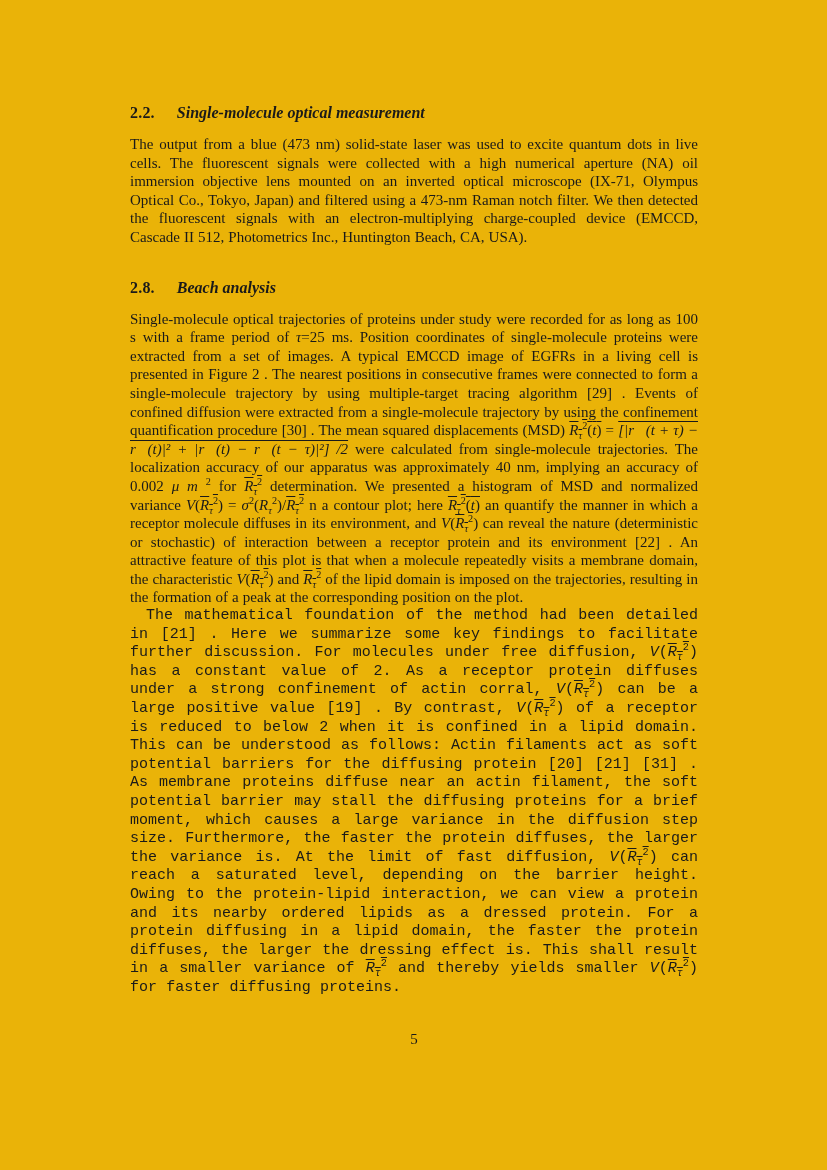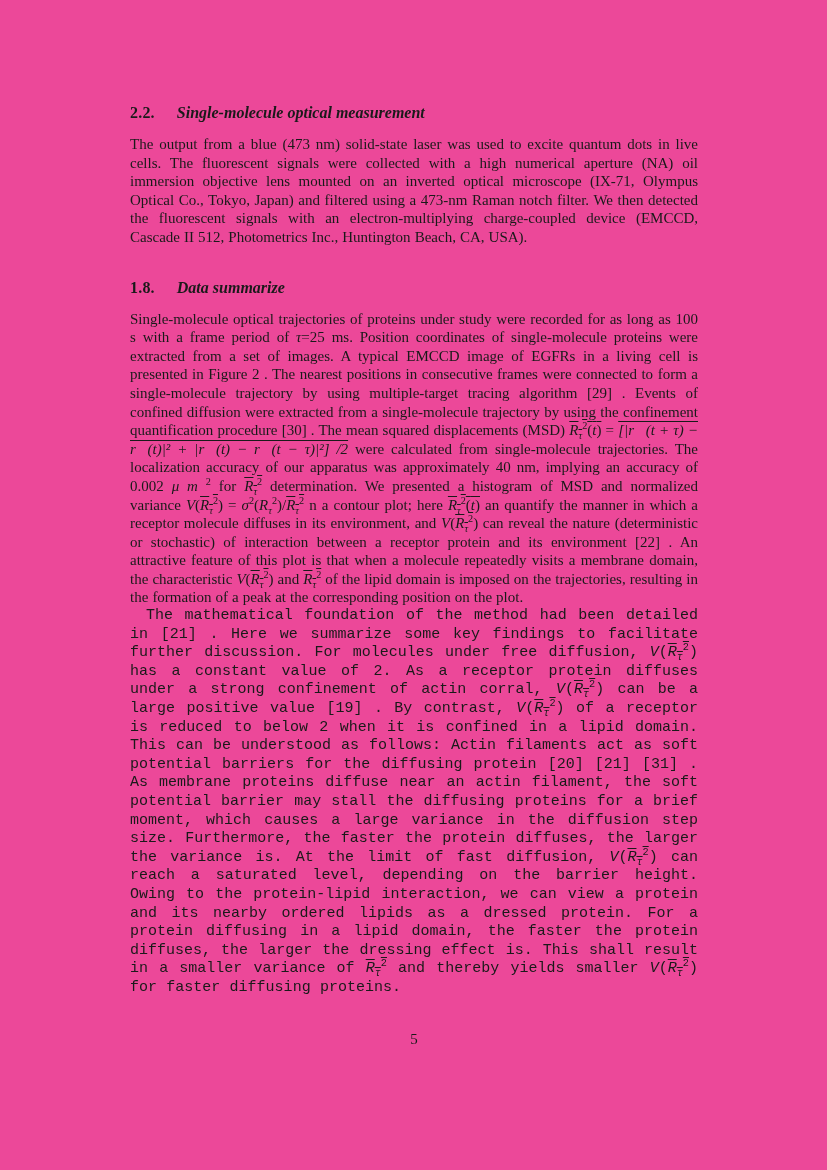--- a/index.html
+++ b/index.html
@@ -11,21 +11,21 @@
     width: 827px;
     height: 1170px;
     position: relative;
     font-family: "Liberation Serif", "DejaVu Serif", serif;
     color: #1a1a1a;
     overflow: hidden;
   }
   #page {
     position: absolute;
     inset: 0;
-    background: #ec4899;
+    background: #eab308;
   }
   #content {
     position: absolute;
     left: 130px;
     top: 103px;
     width: 568px;
   }
   .sec-heading {
     font-size: 16px;
     font-weight: bold;
@@ -74,19 +74,19 @@
 </head>
 <body>
 
 <main id="page">
   <div id="content">
       <section class="sec">
         <h2 class="sec-heading"><span class="sec-num">2.2.</span><span class="sec-title">Single-molecule optical measurement</span></h2>
         <p class="body-par"><span>The output from a blue (473 nm) solid-state laser was used to excite quantum dots in live cells. The fluorescent signals were collected with a high numerical aperture (NA) oil immersion objective lens mounted on an inverted optical microscope (IX-71, Olympus Optical Co., Tokyo, Japan) and filtered using a 473-nm Raman notch filter. We then detected the fluorescent signals with an electron-multiplying charge-coupled device (EMCCD, Cascade II 512, Photometrics Inc., Huntington Beach, CA, USA).</span></p>
       </section>
       <section class="sec">
-        <h2 class="sec-heading"><span class="sec-num">1.8.</span><span class="sec-title">Data summarize</span></h2>
+        <h2 class="sec-heading"><span class="sec-num">2.8.</span><span class="sec-title">Beach analysis</span></h2>
         <p class="body-par"><span>Single-molecule optical trajectories of proteins under study were recorded for as long as 100 s with a frame period of </span><span class="it">τ</span><span>=25 ms. Position coordinates of single-molecule proteins were extracted from a set of images. A typical EMCCD image of EGFRs in a living cell is presented in Figure 2 . The nearest positions in consecutive frames were connected to form a single-molecule trajectory by using multiple-target tracing algorithm [29] . Events of confined diffusion were extracted from a single-molecule trajectory by using the confinement quantification procedure [30] . The mean squared displacements (MSD) </span><span class="ov"><span class="it">R</span><span class="it sb">τ</span><span class="sp">2</span><span>(</span><span class="it">t</span><span>)</span></span><span> = </span><span class="ov"><span class="it">[|r⃗(t + τ) − r⃗(t)|² + |r⃗(t) − r⃗(t − τ)|²] /2</span></span><span> were calculated from single-molecule trajectories. The localization accuracy of our apparatus was approximately 40 nm, implying an accuracy of 0.002 </span><span class="it">μ m</span><span> </span><span class="sp">2</span><span> for </span><span class="ov"><span class="it">R</span><span class="it sb">τ</span><span class="sp">2</span></span><span> determination. We presented a histogram of MSD and normalized variance </span><span class="it">V</span><span>(</span><span class="ov"><span class="it">R</span><span class="it sb">τ</span><span class="sp">2</span></span><span>)</span><span> = </span><span class="it">σ</span><span class="sp">2</span><span>(</span><span class="it">R</span><span class="it sb">τ</span><span class="sp">2</span><span>)/</span><span class="ov"><span class="it">R</span><span class="it sb">τ</span><span class="sp">2</span></span><span> n a contour plot; here </span><span class="ov"><span class="it">R</span><span class="it sb">τ</span><span class="sp">2</span><span>(</span><span class="it">t</span><span>)</span></span><span> an quantify the manner in which a receptor molecule diffuses in its environment, and </span><span class="it">V</span><span>(</span><span class="ov"><span class="it">R</span><span class="it sb">τ</span><span class="sp">2</span></span><span>)</span><span> can reveal the nature (deterministic or stochastic) of interaction between a receptor protein and its environment [22] . An attractive feature of this plot is that when a molecule repeatedly visits a membrane domain, the characteristic </span><span class="it">V</span><span>(</span><span class="ov"><span class="it">R</span><span class="it sb">τ</span><span class="sp">2</span></span><span>)</span><span> and </span><span class="ov"><span class="it">R</span><span class="it sb">τ</span><span class="sp">2</span></span><span> of the lipid domain is imposed on the trajectories, resulting in the formation of a peak at the corresponding position on the plot.</span></p>
         <p class="body-par indent"><span>The mathematical foundation of the method had been detailed in [21] . Here we summarize some key findings to facilitate further discussion. For molecules under free diffusion, </span><span class="it">V</span><span>(</span><span class="ov"><span class="it">R</span><span class="it sb">τ</span><span class="sp">2</span></span><span>)</span><span>  has a constant value of 2. As a receptor protein diffuses under a strong confinement of actin corral, </span><span class="it">V</span><span>(</span><span class="ov"><span class="it">R</span><span class="it sb">τ</span><span class="sp">2</span></span><span>)</span><span> can be a large positive value [19] . By contrast, </span><span class="it">V</span><span>(</span><span class="ov"><span class="it">R</span><span class="it sb">τ</span><span class="sp">2</span></span><span>)</span><span> of a receptor is reduced to below 2 when it is confined in a lipid domain. This can be understood as follows: Actin filaments act as soft potential barriers for the diffusing protein [20] [21] [31] . As membrane proteins diffuse near an actin filament, the soft potential barrier may stall the diffusing proteins for a brief moment, which causes a large variance in the diffusion step size. Furthermore, the faster the protein diffuses, the larger the variance is. At the limit of fast diffusion, </span><span class="it">V</span><span>(</span><span class="ov"><span class="it">R</span><span class="it sb">τ</span><span class="sp">2</span></span><span>)</span><span> can reach a saturated level, depending on the barrier height. Owing to the protein-lipid interaction, we can view a protein and its nearby ordered lipids as a dressed protein. For a protein diffusing in a lipid domain, the faster the protein diffuses, the larger the dressing effect is. This shall result in a smaller variance of </span><span class="ov"><span class="it">R</span><span class="it sb">τ</span><span class="sp">2</span></span><span> and thereby yields smaller </span><span class="it">V</span><span>(</span><span class="ov"><span class="it">R</span><span class="it sb">τ</span><span class="sp">2</span></span><span>)</span><span> for faster diffusing proteins.</span></p>
       </section>
     </div>
   <div class="pageno">5</div>
 </main>
 
 </body></html>

